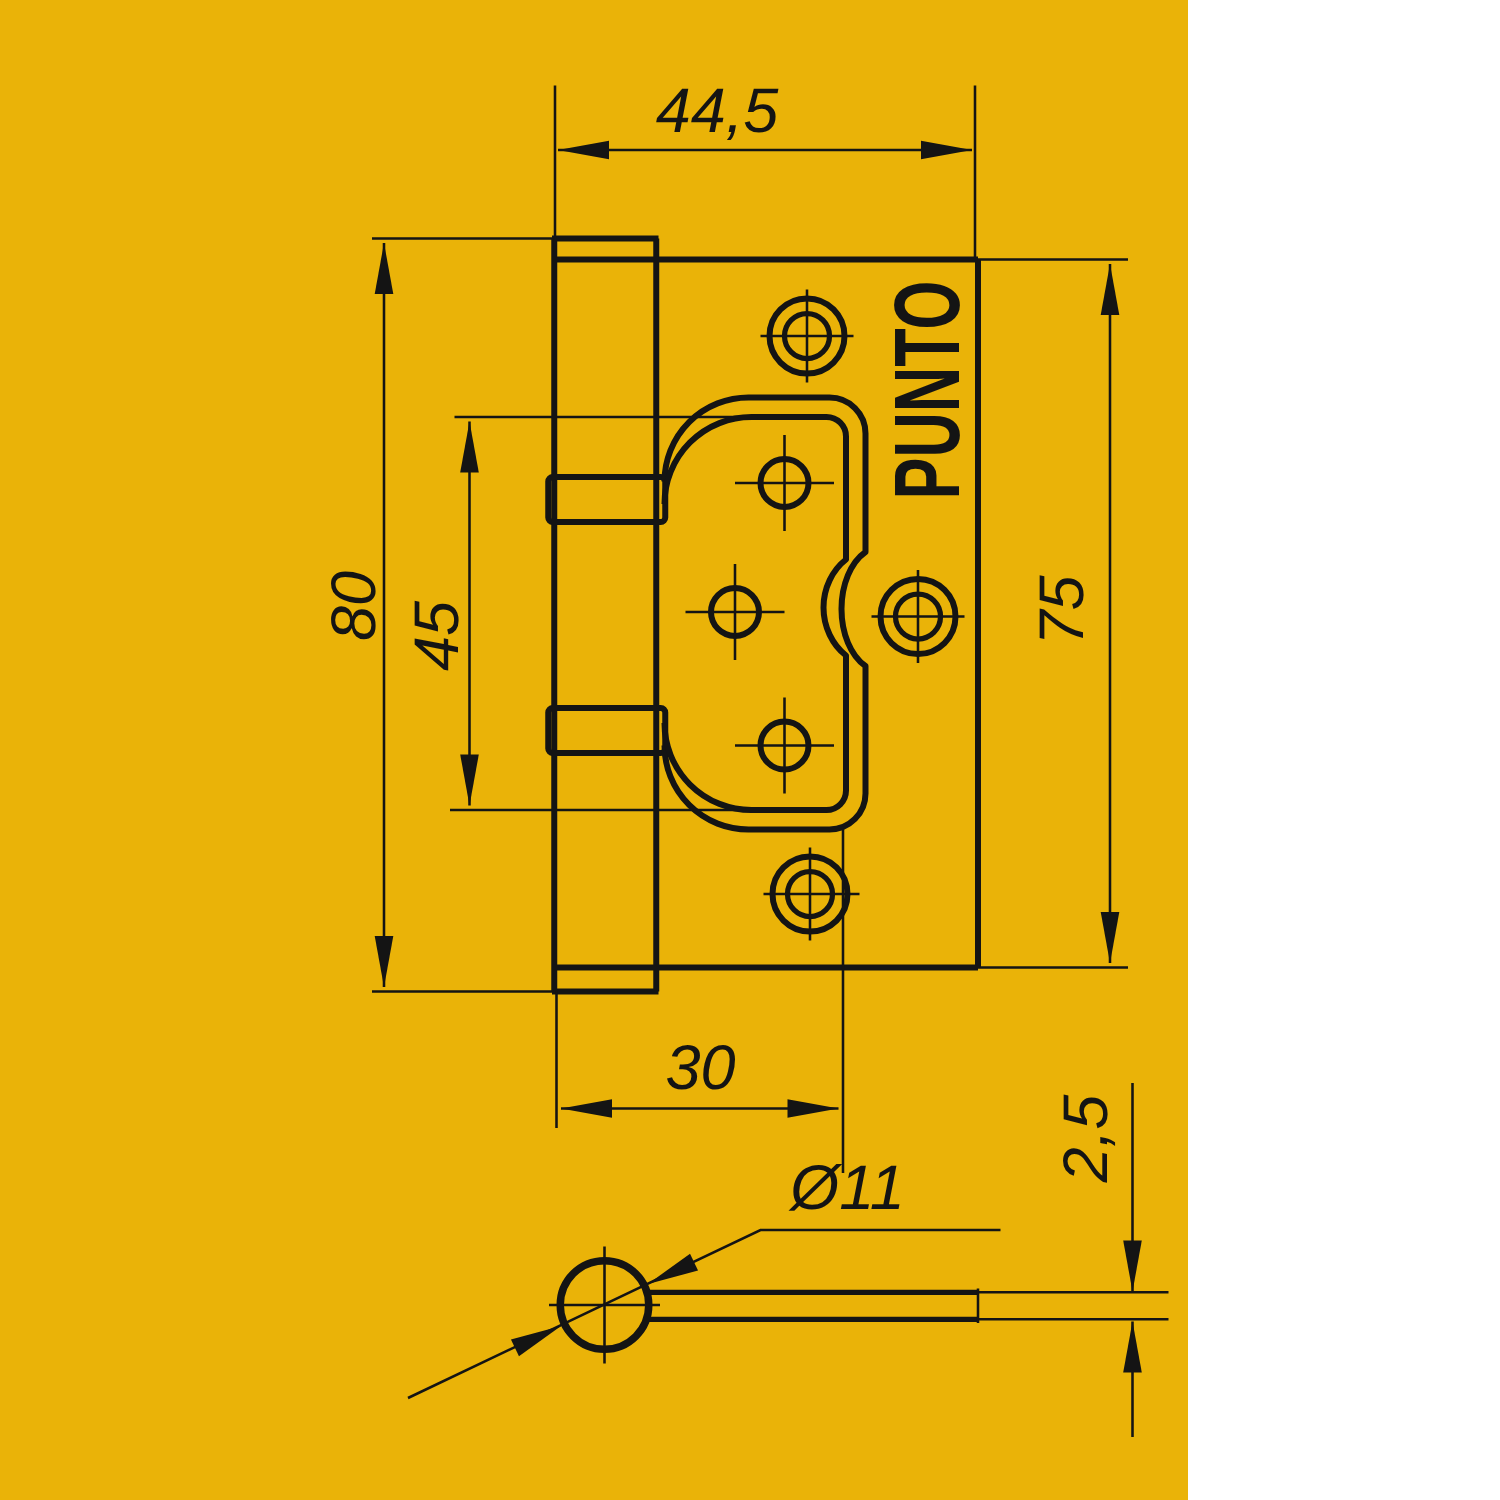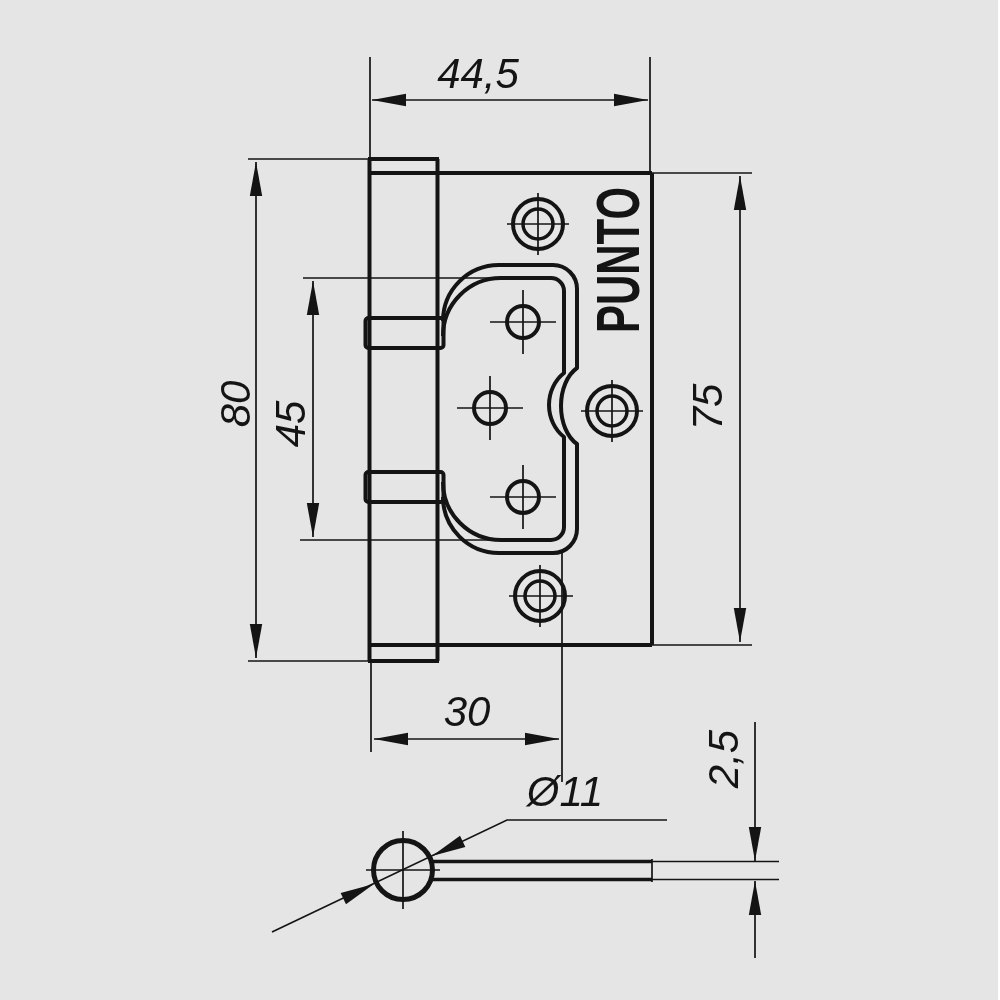--- a/index.html
+++ b/index.html
@@ -1,16 +1,16 @@
 <!DOCTYPE html>
 <html><head>
 <meta charset="utf-8">
 <style>
   html,body{margin:0;padding:0;background:#ffffff;}
-  .stage{width:998px;height:1000px;position:relative;background:#e5e5e5;font-family:"Liberation Sans",sans-serif;}
+  .stage{width:792px;height:1000px;position:relative;background:#eab308;font-family:"Liberation Sans",sans-serif;}
   svg{display:block;}
   .obj{stroke:#141414;stroke-width:4;fill:none;stroke-linecap:butt;stroke-linejoin:round;}
   .obj35{stroke:#141414;stroke-width:3.5;fill:none;}
   .obj5{stroke:#141414;stroke-width:5;fill:none;}
   .thin{stroke:#141414;stroke-width:1.7;fill:none;stroke-linecap:butt;}
   .arr{fill:#141414;stroke:none;}
   .dimtxt{font-family:"Liberation Sans",sans-serif;font-style:italic;font-size:42px;fill:#141414;}
   .brand{font-family:"Liberation Sans",sans-serif;font-weight:bold;font-size:62px;fill:#141414;}
 </style>
 </head>

